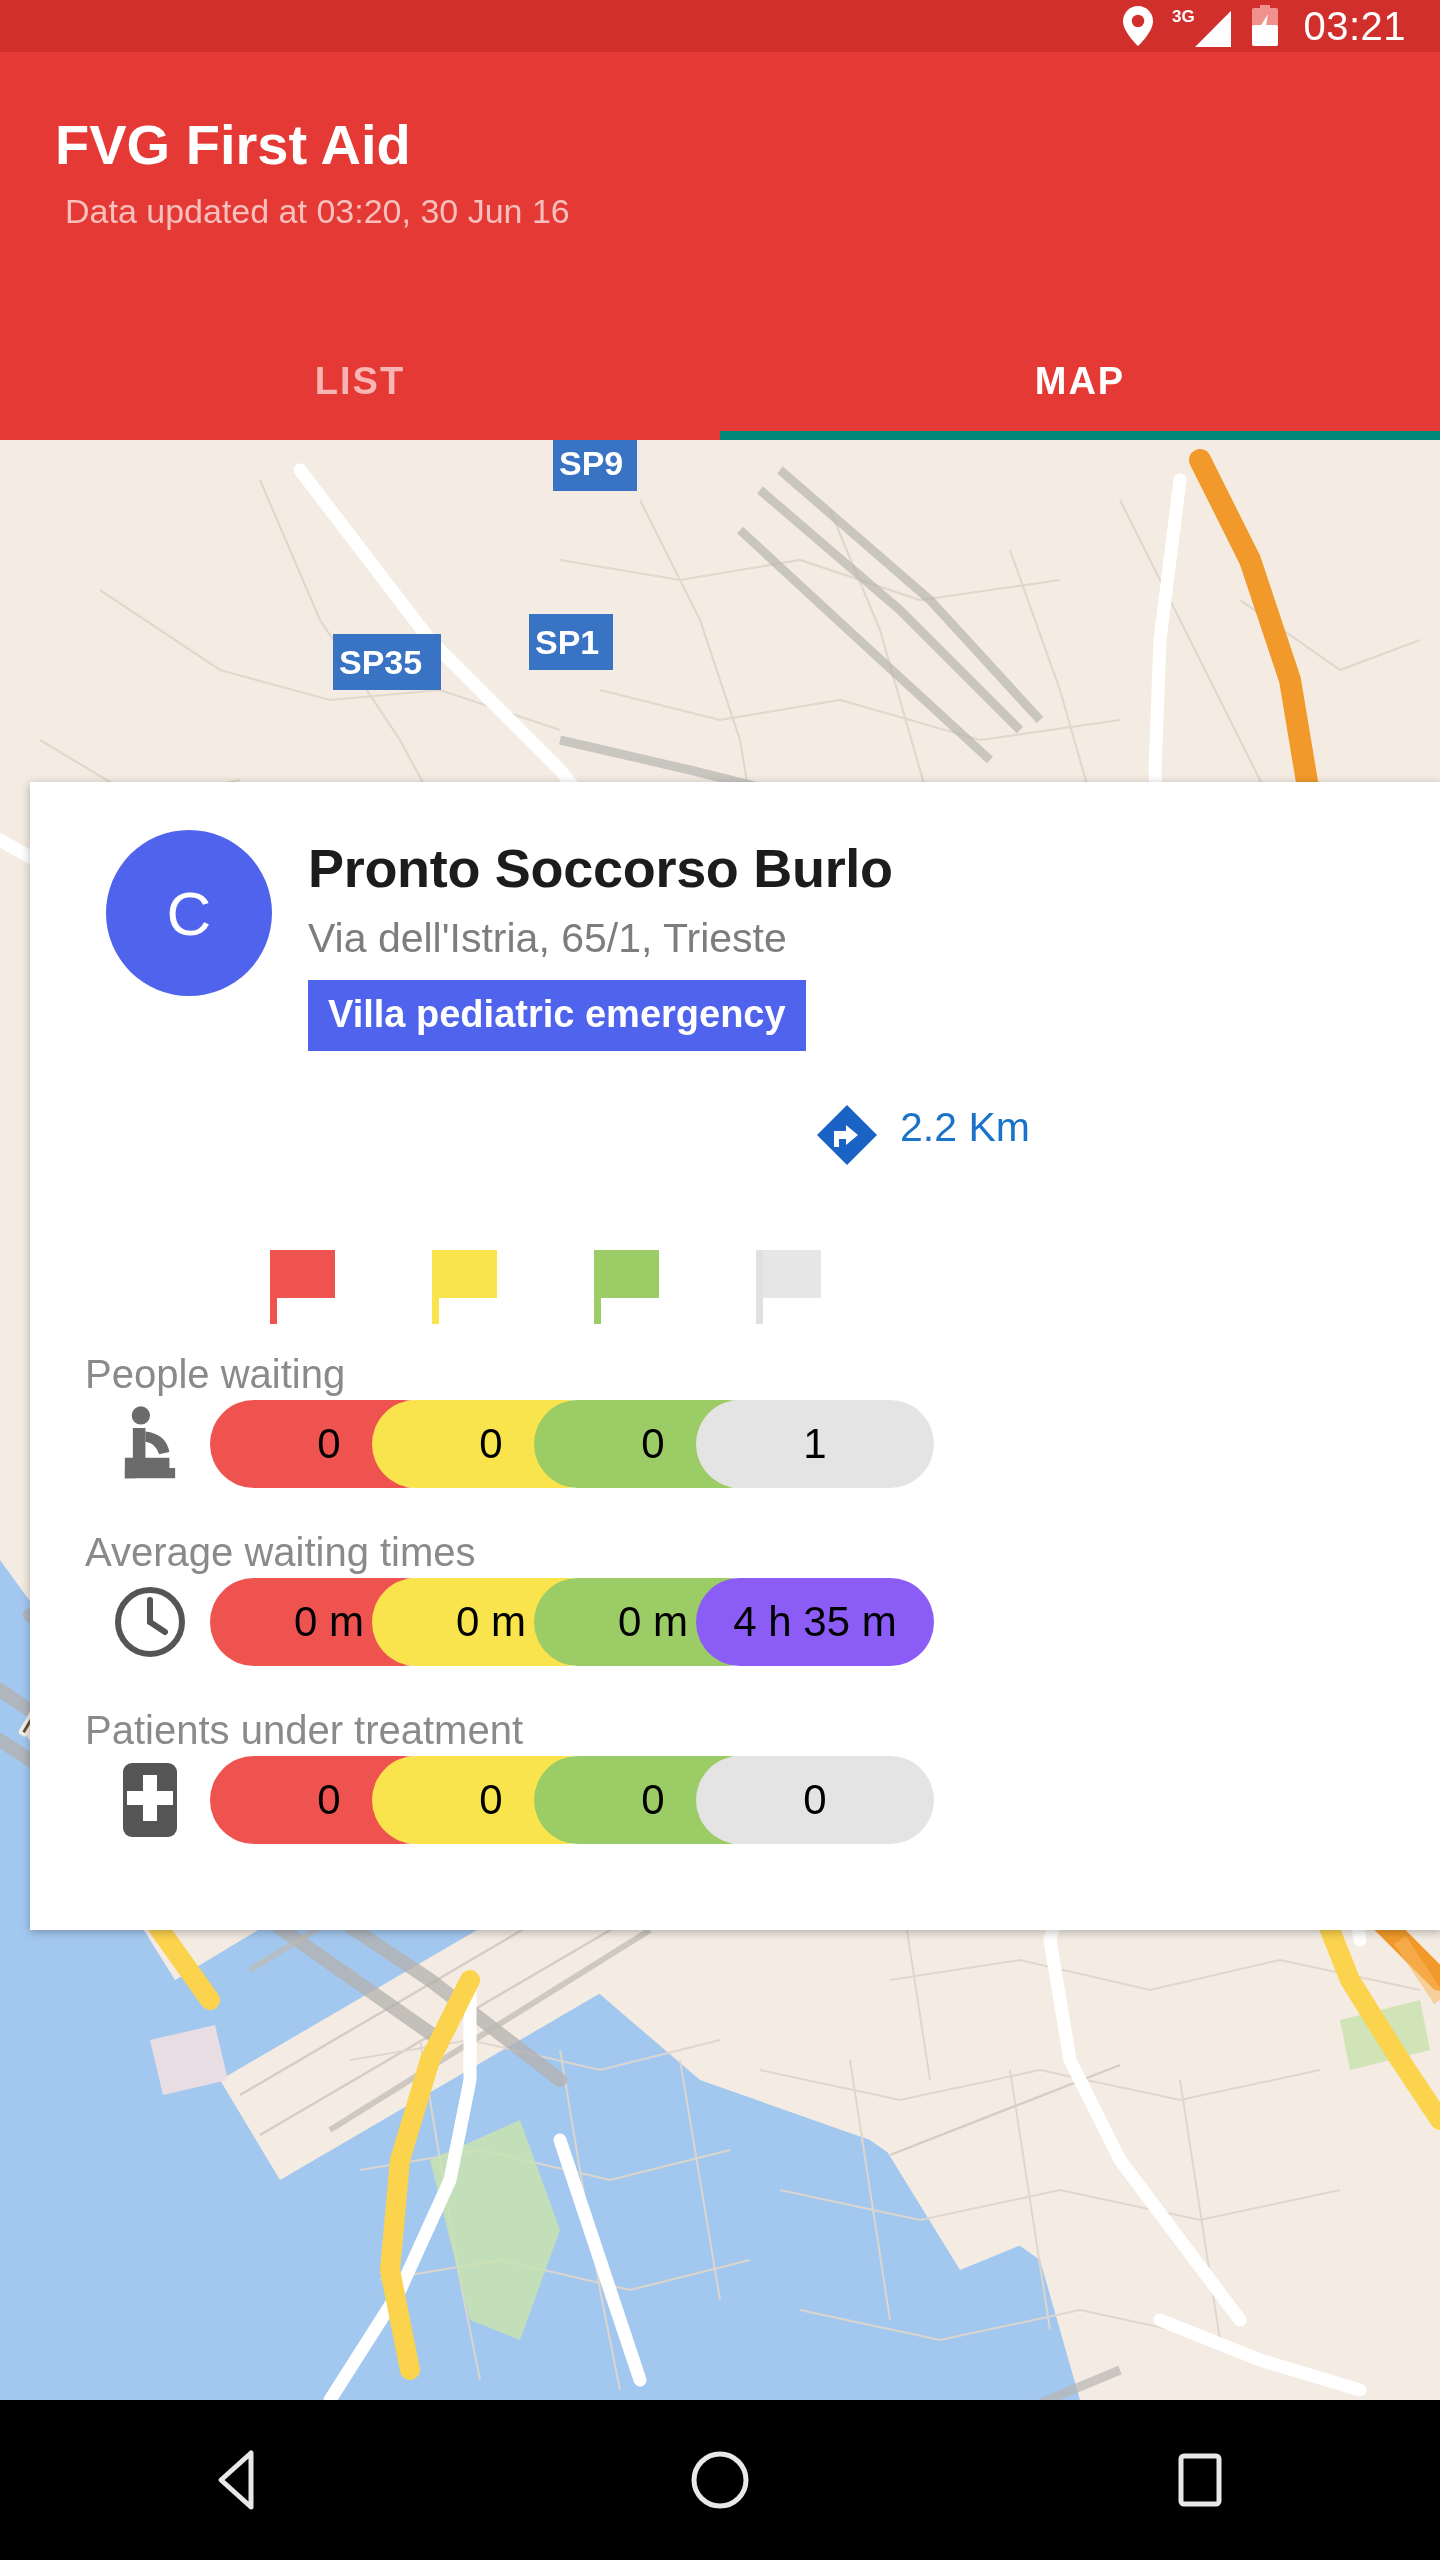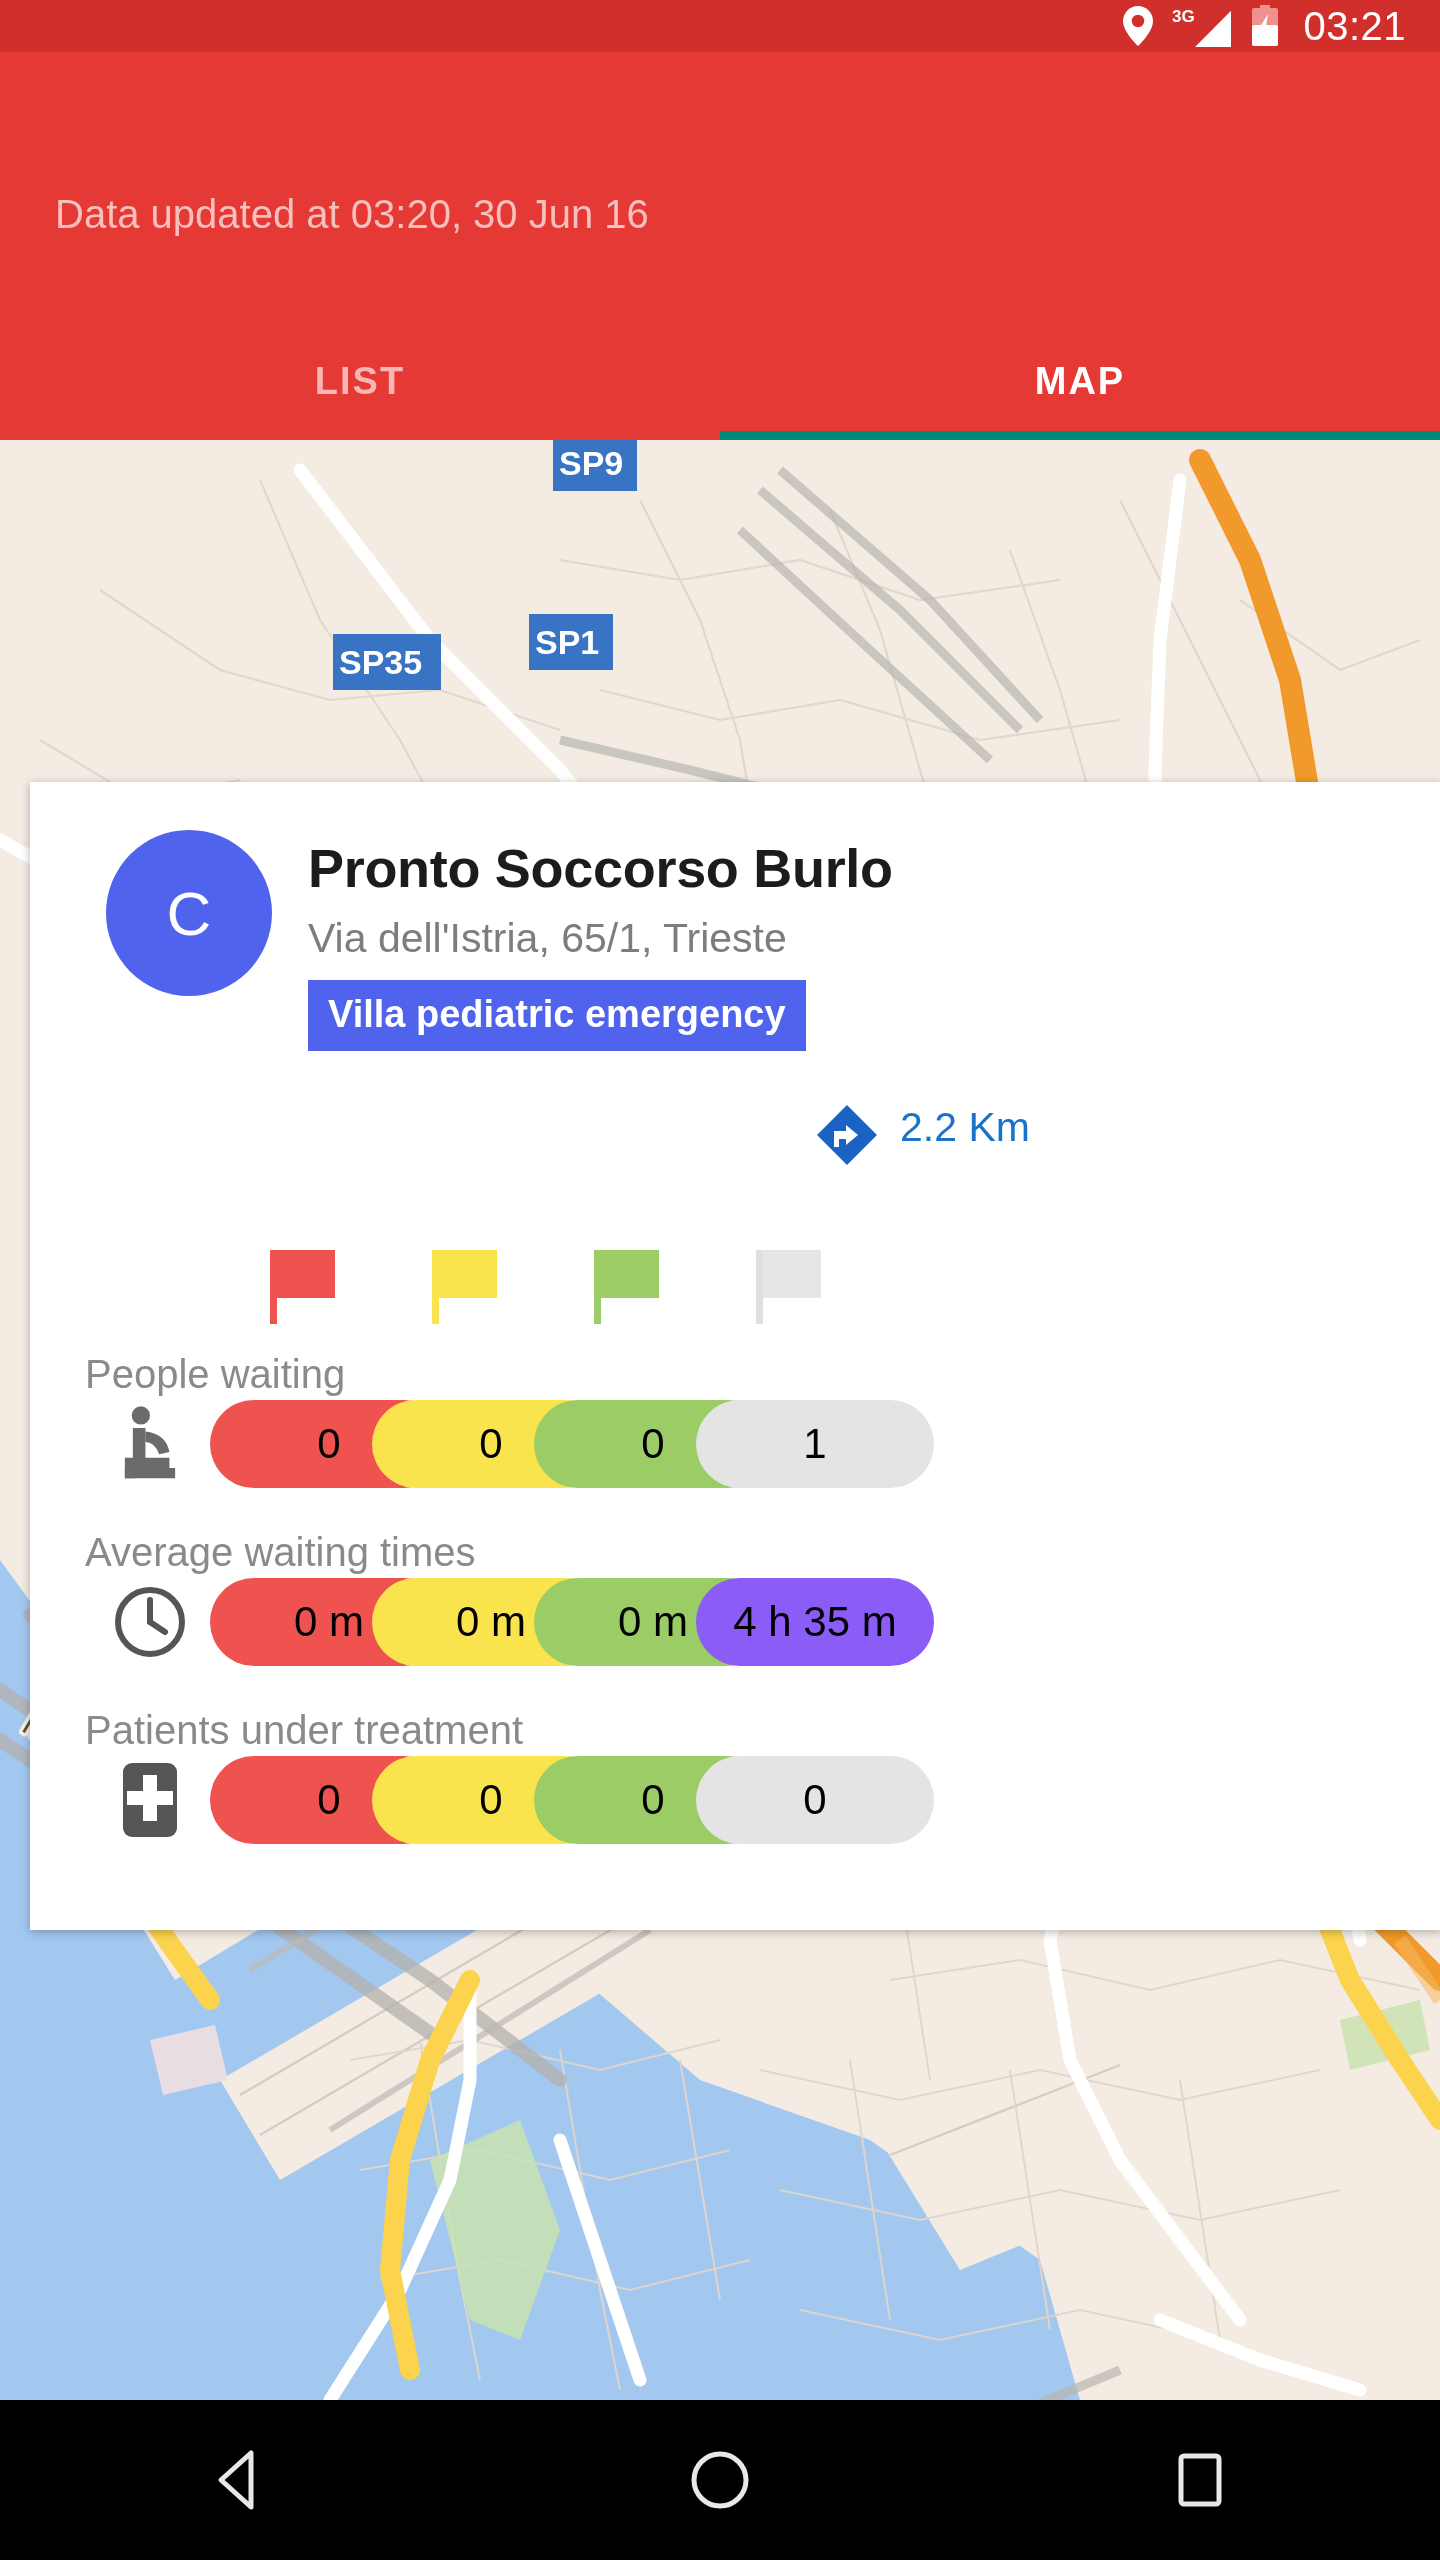--- a/index.html
+++ b/index.html
@@ -26,22 +26,22 @@
   
   #app-bar{
     position:absolute; left:0; top:52px; width:1440px; height:388px;
     background:#e53935;
   }
   #app-title{
     position:absolute; left:55px; top:60px;
     color:#ffffff; font-size:56px; font-weight:700; letter-spacing:0px;
   }
   #app-subtitle{
-    position:absolute; left:55px; top:140px;
-    color:#f7c0bd; font-size:40px; font-weight:400;
+    position:absolute; left:65px; top:140px;
+    color:#f7c0bd; font-size:34px; font-weight:400;
   }
   #tab-bar{
     position:absolute; left:0; top:270px; width:1440px; height:118px;
     display:flex;
   }
   .tab{
     flex:1; display:flex; align-items:center; justify-content:center;
     font-size:38px; font-weight:700; letter-spacing:2px; cursor:pointer;
     position:relative;
   }
@@ -183,20 +183,21 @@
       <rect x="1" y="3" width="26" height="38" rx="2" fill="#f0918e"></rect>
       <rect x="1" y="20" width="26" height="21" rx="2" fill="#fff"></rect>
       <path d="M17 9 L7 25 L13 25 L11 38 L21 21 L15 21 Z" fill="#fff"></path>
       <path d="M17 9 L7 25 L13 25 L11 38 L21 21 L15 21 Z" fill="#d12f2c" opacity="0"></path>
     </svg>
   </span>
   <span id="status-time">03:21</span>
 </div>
 
 <div id="app-bar">
+  <div id="app-title">FVG First Aid</div>
   <div id="app-subtitle">Data updated at 03:20, 30 Jun 16</div>
   <div id="tab-bar">
     <div class="tab inactive">LIST</div>
     <div class="tab active">MAP</div>
     <div id="tab-indicator"></div>
   </div>
 </div>
 
 <div id="map">
   <svg width="1440" height="1960" viewBox="0 0 1440 1960">

